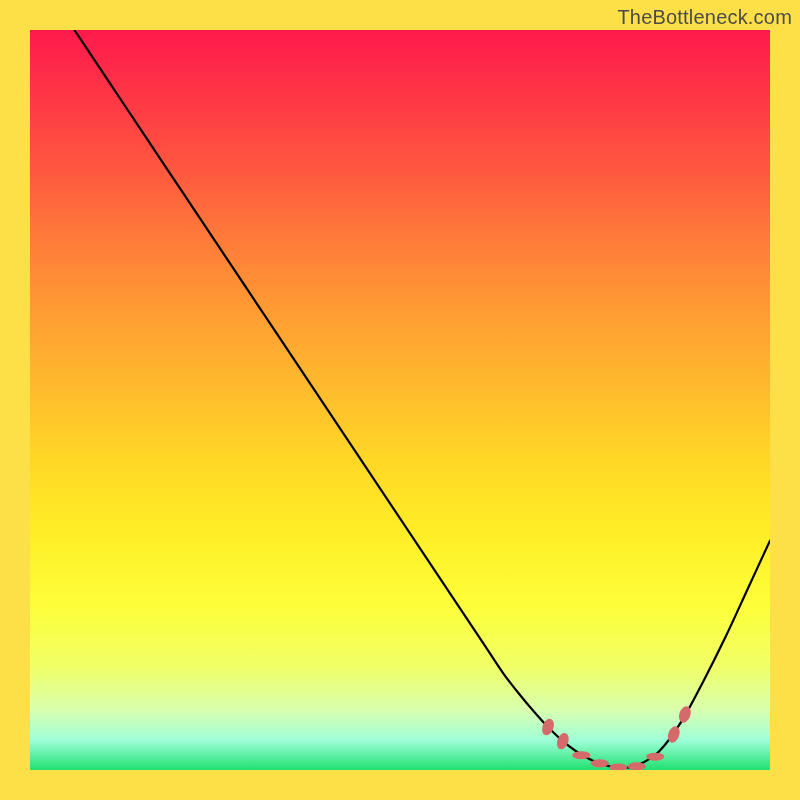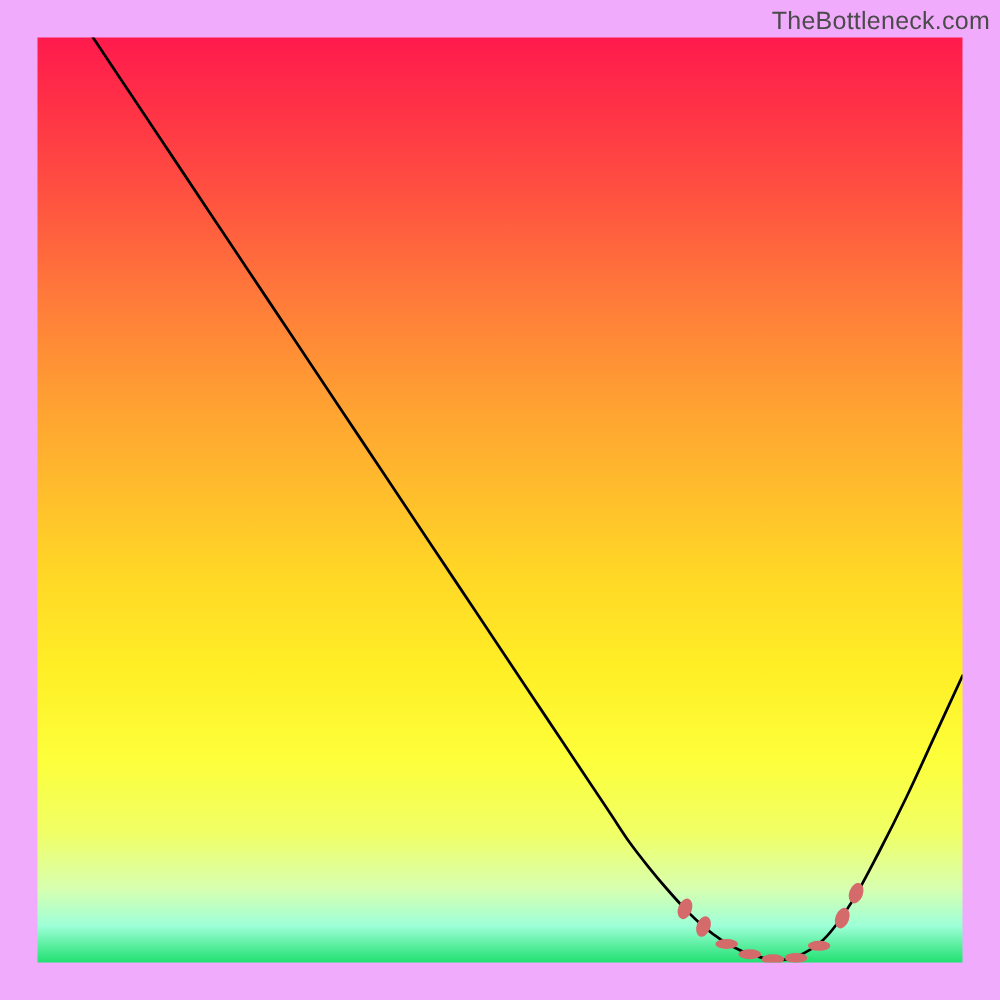--- a/index.html
+++ b/index.html
@@ -1,21 +1,21 @@
 <!DOCTYPE html>
 <html><head>
 <meta charset="utf-8">
 <style>
   * { margin: 0; padding: 0; box-sizing: border-box; }
   html, body { width: 800px; height: 800px; overflow: hidden; background: #000; }
   .frame {
     position: relative;
     width: 800px;
     height: 800px;
-    background: #f0abfc;
+    background: #fde047;
   }
   .plot-area {
     position: absolute;
     left: 30px;
     top: 30px;
     width: 740px;
     height: 740px;
     background: linear-gradient(to bottom,
       #ff1a4d 0%,
       #ff3346 8%,

